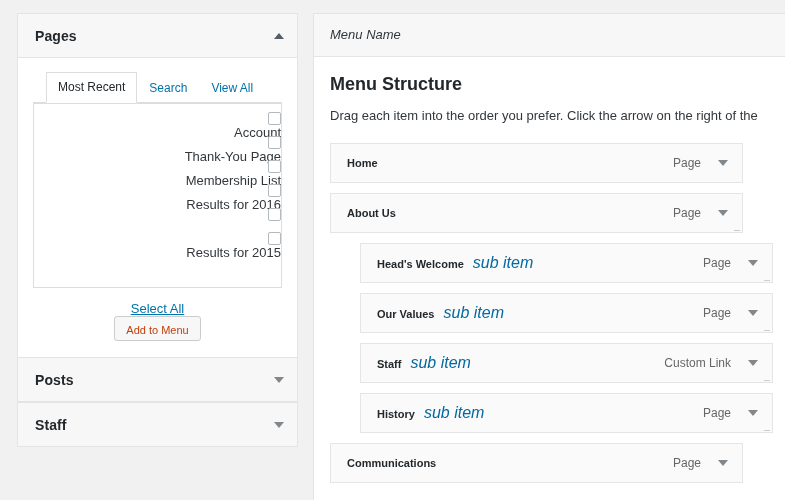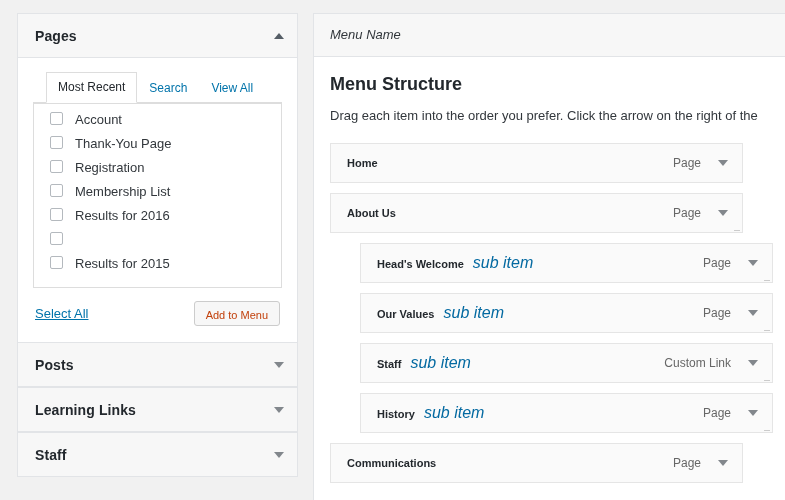--- a/index.html
+++ b/index.html
@@ -103,23 +103,24 @@
     border: 1px solid #ddd;
     background: #fff;
     height: 185px;
     overflow: hidden;
     margin-top: 0;
     padding: 8px 0 0 0;
     box-sizing: border-box;
   }
   .list-row {
     display: flex;
-    align-items: flex-start;
+    align-items: flex-end;
     padding: 0 0 0 16px;
     height: 24px;
+    flex-direction: column;
   }
   .cb {
     width: 13px;
     height: 13px;
     box-sizing: border-box;
     border: 1px solid #b4b9be;
     background: #fff;
     border-radius: 2px;
     flex: 0 0 auto;
     cursor: pointer;
@@ -131,20 +132,21 @@
     line-height: 16px;
     white-space: nowrap;
   }
 
   .list-actions {
     display: flex;
     align-items: center;
     justify-content: space-between;
     margin-top: 13px;
     padding: 0 2px 0 2px;
+    flex-direction: column;
   }
   .link-blue {
     color: #0073aa;
     font-size: 13px;
     text-decoration: underline;
     cursor: pointer;
   }
   .btn-secondary {
     background: #f7f7f7;
     border: 1px solid #ccc;
@@ -305,24 +307,20 @@
           <div class="list-row">
             <span class="cb"></span>
             <span class="list-label">Account</span>
           </div>
           <div class="list-row">
             <span class="cb"></span>
             <span class="list-label">Thank-You Page</span>
           </div>
           <div class="list-row">
             <span class="cb"></span>
-            <span class="list-label">Registration</span>
-          </div>
-          <div class="list-row">
-            <span class="cb"></span>
             <span class="list-label">Membership List</span>
           </div>
           <div class="list-row">
             <span class="cb"></span>
             <span class="list-label">Results for 2016</span>
           </div>
           <div class="list-row">
             <span class="cb"></span>
           </div>
           <div class="list-row">
@@ -339,26 +337,20 @@
       </div>
     </div>
 
     <div class="accordion-panel">
       <div class="panel-header">
         <span class="panel-title">Posts</span>
         <span class="caret down"></span>
       </div>
     </div>
 
-    <div class="accordion-panel">
-      <div class="panel-header">
-        <span class="panel-title">Learning Links</span>
-        <span class="caret down"></span>
-      </div>
-    </div>
 
     <div class="accordion-panel">
       <div class="panel-header">
         <span class="panel-title">Staff</span>
         <span class="caret down"></span>
       </div>
     </div>
 
   </div>
 

